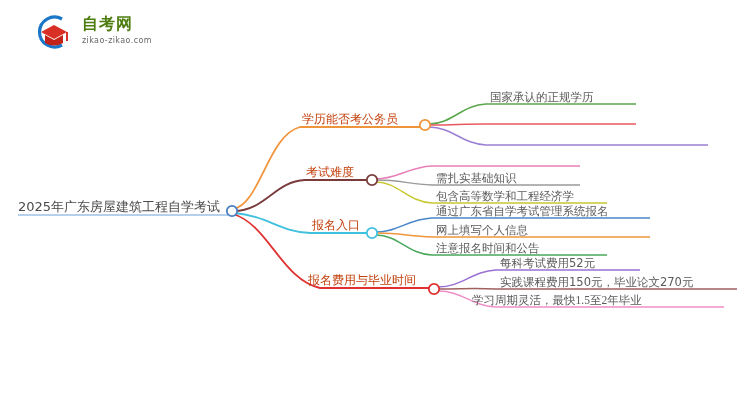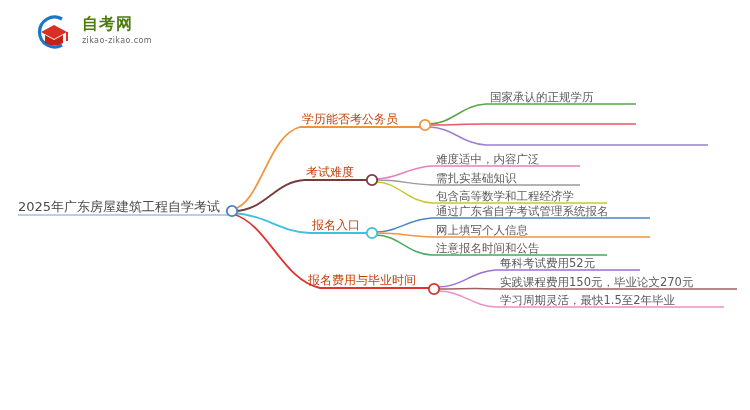--- a/index.html
+++ b/index.html
@@ -143,24 +143,23 @@
 
   <div class="node-label root-label" style="left:18px; top:198px;">2025年广东房屋建筑工程自学考试</div>
 
   <div class="node-label branch-label" style="left:302px; top:111px;">学历能否考公务员</div>
   <div class="node-label branch-label" style="left:306px; top:164px;text-align:center;">考试难度</div>
   <div class="node-label branch-label" style="left:312px; top:217px;">报名入口</div>
   <div class="node-label branch-label" style="left:308px; top:272px;">报名费用与毕业时间</div>
 
   <div class="node-label leaf-label" style="left:490px; top:90px;">国家承认的正规学历</div>
 
-  <div class="node-label leaf-label" style="left:436px; top:152px;">难度适中，内容广泛</div>
   <div class="node-label leaf-label" style="left:436px; top:171px;">需扎实基础知识</div>
   <div class="node-label leaf-label" style="left:436px; top:189px;">包含高等数学和工程经济学</div>
 
   <div class="node-label leaf-label" style="left:436px; top:204px;">通过广东省自学考试管理系统报名</div>
   <div class="node-label leaf-label" style="left:436px; top:223px;">网上填写个人信息</div>
   <div class="node-label leaf-label" style="left:436px; top:241px;">注意报名时间和公告</div>
 
   <div class="node-label leaf-label" style="left:500px; top:256px;">每科考试费用52元</div>
   <div class="node-label leaf-label" style="left:500px; top:275px;">实践课程费用150元，毕业论文270元</div>
-  <div class="node-label leaf-label" style="left:500px; top:293px;">学习周期灵活，最快1.5至2年毕业</div>
+  <div class="node-label leaf-label" style="left:472px; top:293px;font-family:Liberation Serif, serif;">学习周期灵活，最快1.5至2年毕业</div>
 </div>
 
 </body></html>

